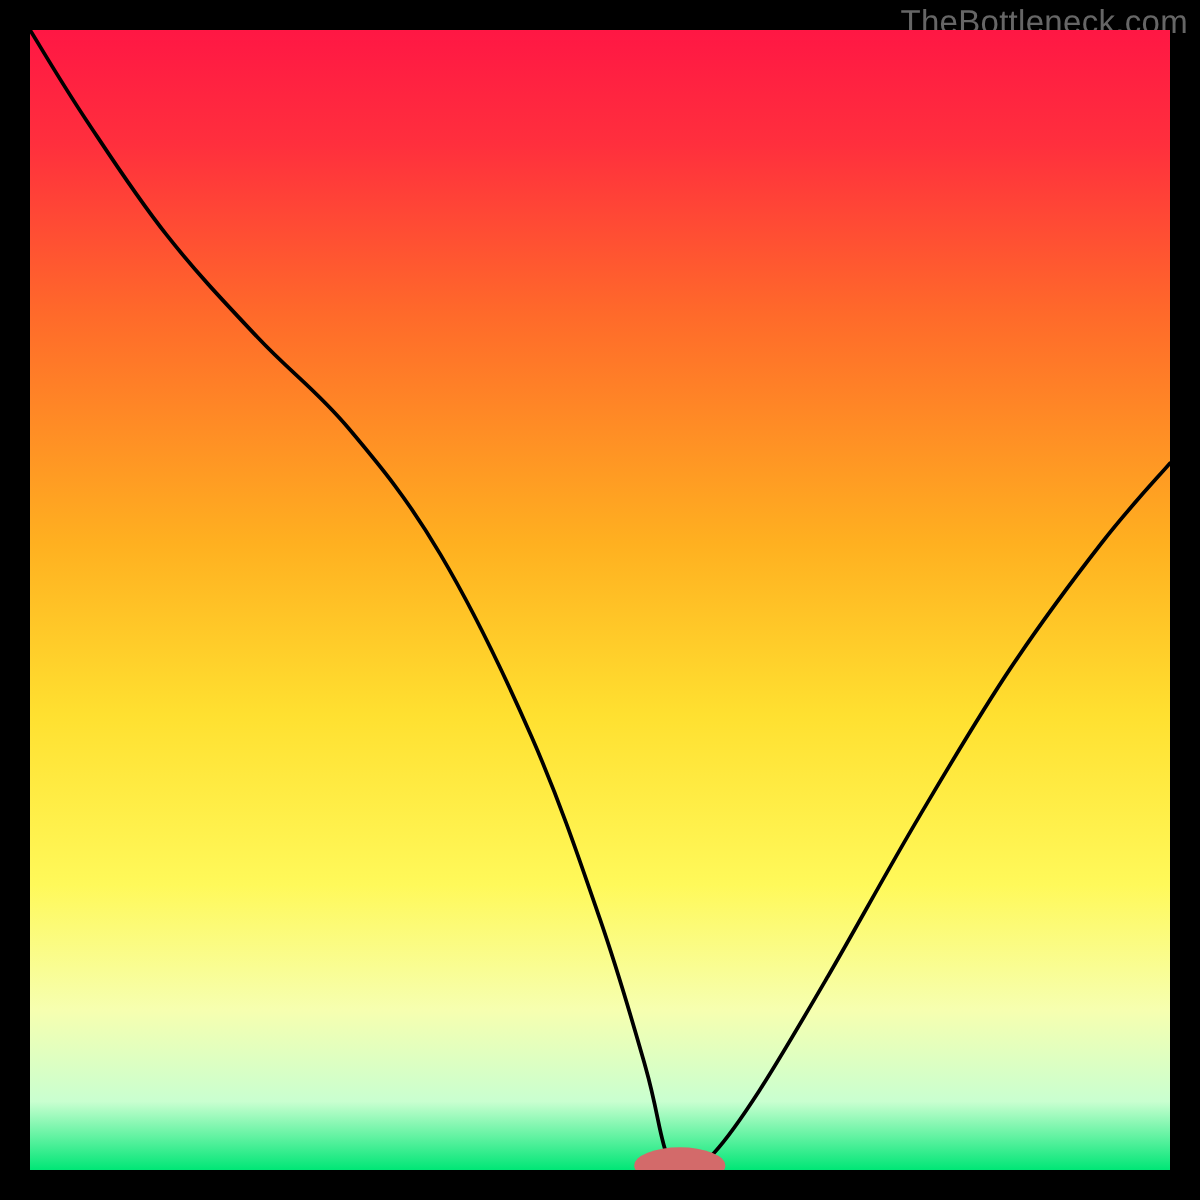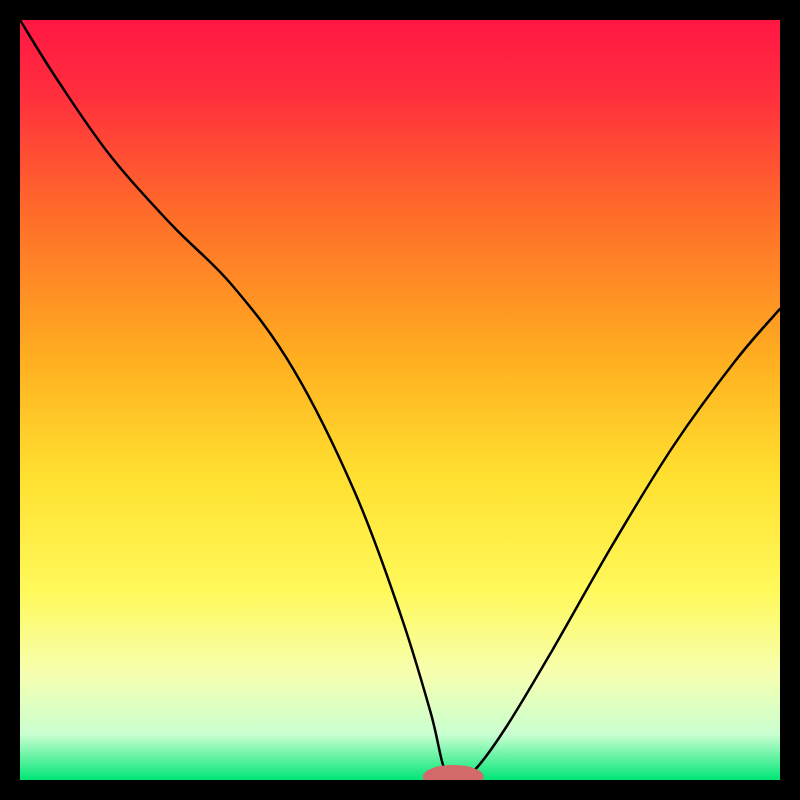--- a/index.html
+++ b/index.html
@@ -40,20 +40,21 @@
     height: 100%;
   }
   .marker {
     fill: #d36a6a;
   }
 </style>
 </head>
 <body>
 
 <div class="frame">
+  <div class="watermark">TheBottleneck.com</div>
 
   <div class="plot-area">
     <svg viewBox="0 0 760 760">
       <defs>
         <linearGradient id="bg-grad" x1="0" y1="0" x2="0" y2="1">
             <stop offset="0%" stop-color="#ff1744"></stop>
             <stop offset="10%" stop-color="#ff2f3d"></stop>
             <stop offset="25%" stop-color="#ff6a2a"></stop>
             <stop offset="45%" stop-color="#ffb020"></stop>
             <stop offset="60%" stop-color="#ffe030"></stop>

